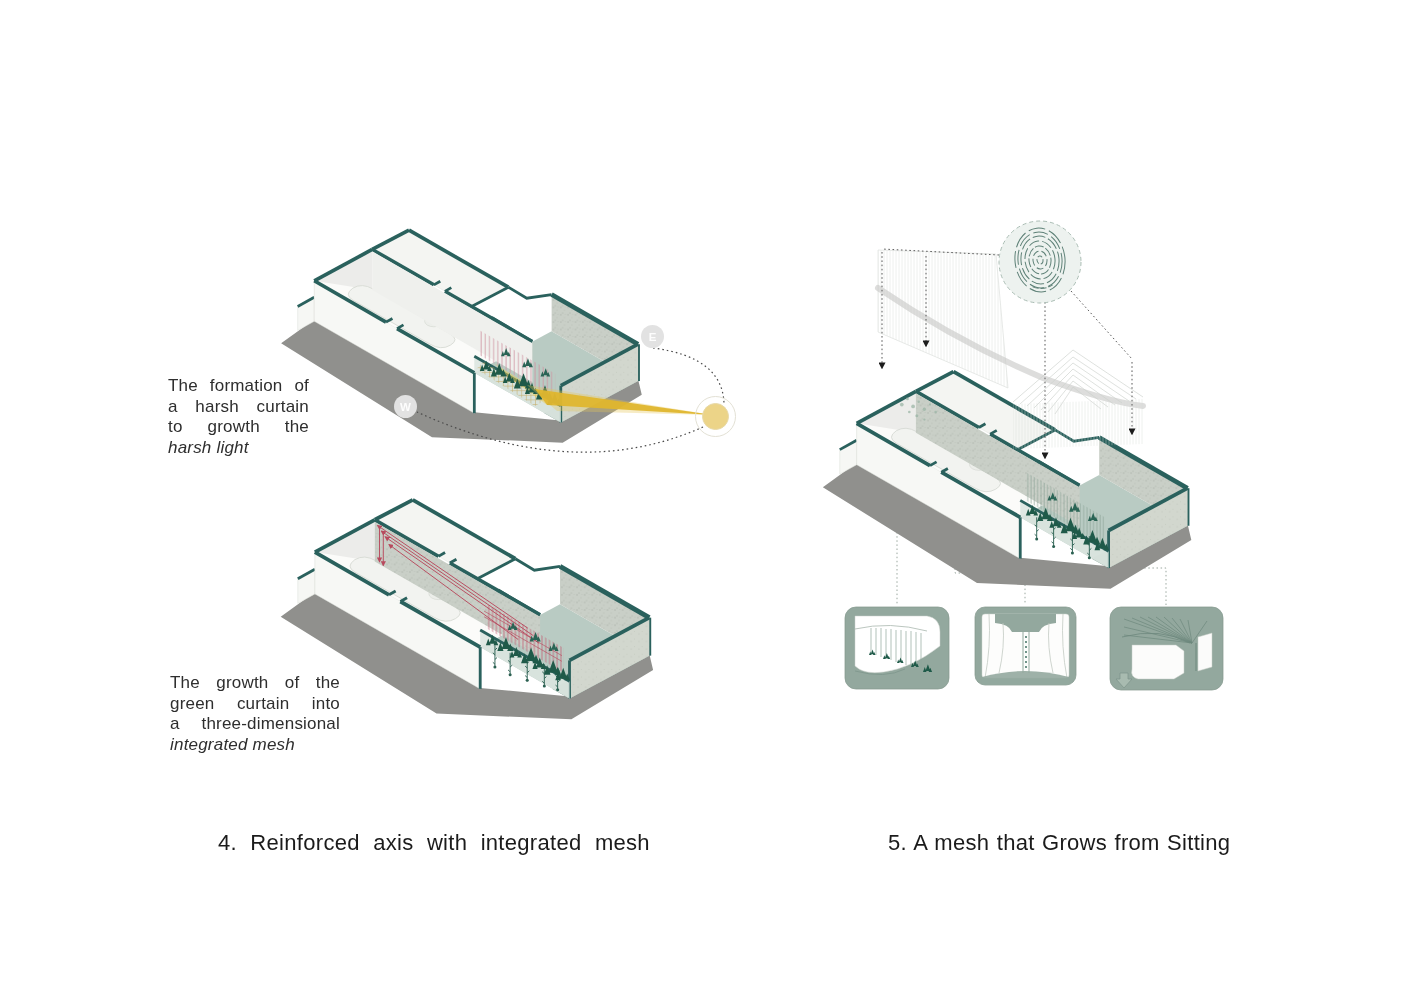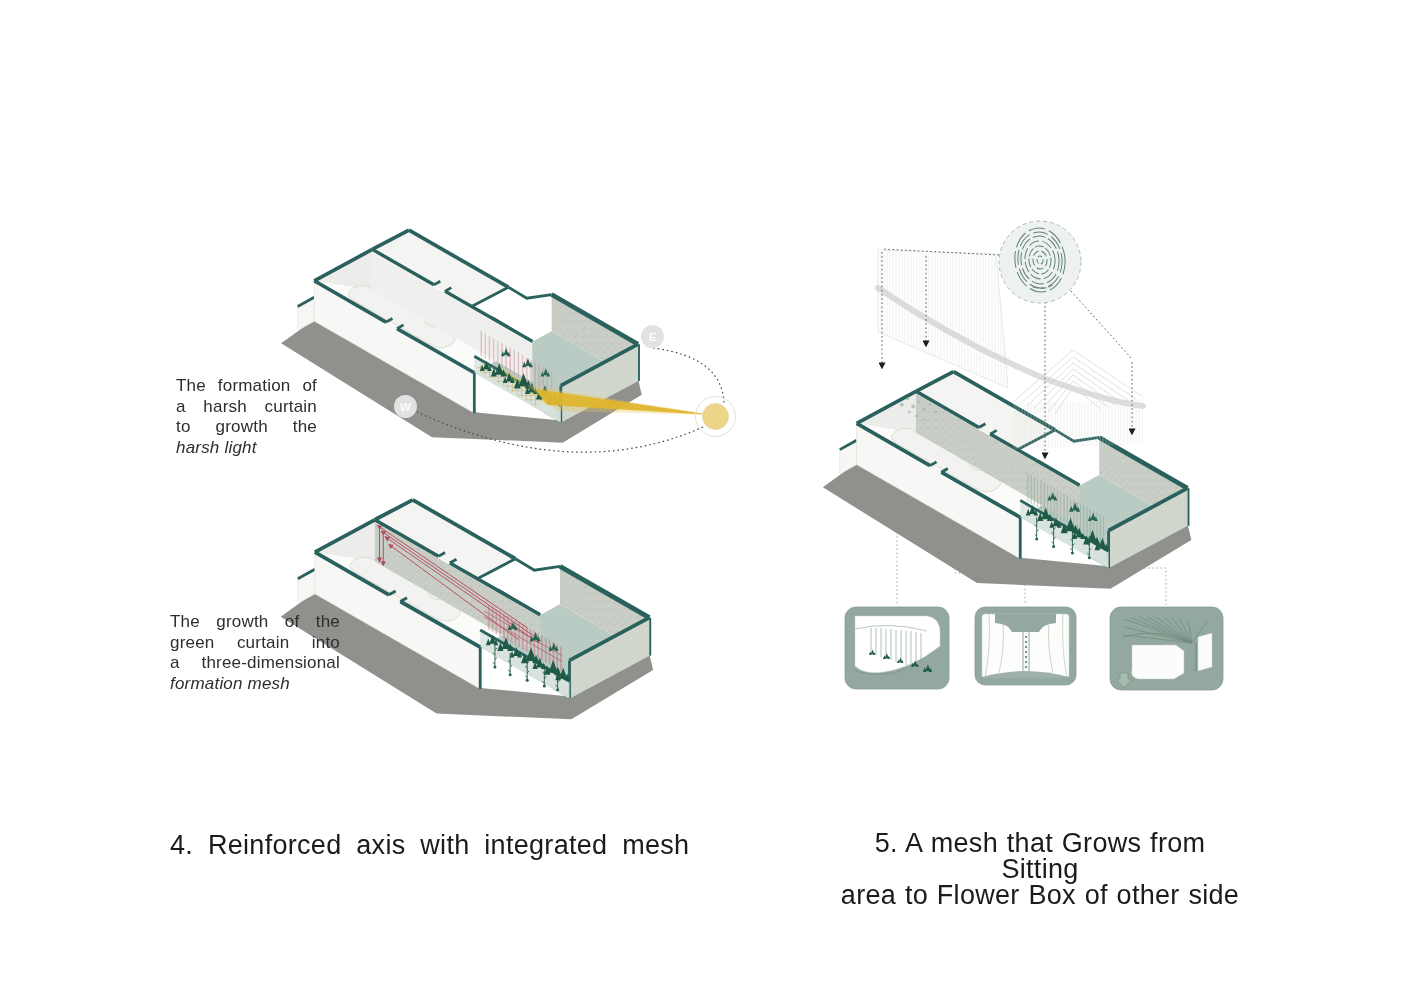--- a/index.html
+++ b/index.html
@@ -7,23 +7,23 @@
     width:1414px;height:1000px;position:relative;background:#ffffff;
     font-family:"Liberation Sans", sans-serif;color:#2d2d2d;overflow:hidden;
   }
   .abs{position:absolute;}
   svg{display:block;overflow:visible;}
   
   .note{font-size:17px;line-height:20.5px;letter-spacing:.2px;color:#2e2e2e;}
   .note .j{text-align:justify;text-align-last:justify;}
   .note .last{text-align-last:left;font-style:italic;}
   
-  .caption{font-size:27px;font-weight:500;color:#1b1b1b;letter-spacing:.3px;}
+  .caption{font-size:22px;font-weight:500;color:#1b1b1b;letter-spacing:.3px;margin-left:48px;}
   .caption.spread{word-spacing:7px;}
-  .caption.center{text-align:center;line-height:26px;word-spacing:1px;}
+  .caption.center{text-align:left;line-height:26px;word-spacing:1px;}
   
   .marker{
     width:23px;height:23px;border-radius:50%;background:#e2e2e2;
     color:#fdfdfd;font-size:11.5px;font-weight:700;
     display:flex;align-items:center;justify-content:center;user-select:none;
   }
   .sun{
     width:27px;height:27px;border-radius:50%;
     background:#ecd488;border:1px solid #e7d9a8;box-sizing:border-box;
   }
@@ -162,21 +162,21 @@
 </svg>
 
 <div class="abs marker" style="left:641px;top:325px">
   <span>E</span>
 </div>
 <div class="abs marker" style="left:394px;top:395px">
   <span>W</span>
 </div>
 <div class="abs sun" style="left:702px;top:403px"></div>
 
-<div class="abs note" style="left:176px;top:376px;width:141px">
+<div class="abs note" style="left:168px;top:376px;width:141px">
   <div class="j">The formation of</div>
   <div class="j">a harsh curtain</div>
   <div class="j">to growth the</div>
   <div class="last">harsh light</div>
 </div>
 
 <svg class="abs" style="left:280px;top:462px" width="480" height="275" viewBox="0 0 480 275">
   <g transform="translate(14,16) scale(0.95)">
     <use href="#bldg"></use>
     <use href="#backwall-face" fill="url(#concrete)"></use>
@@ -195,25 +195,25 @@
       <use href="#vine-shape" transform="translate(210,200)"></use>
       <use href="#vine-shape" transform="translate(226,208)"></use>
       <use href="#vine-shape" transform="translate(244,214)"></use>
       <use href="#vine-shape" transform="translate(262,220)"></use>
       <use href="#vine-shape" transform="translate(276,224)"></use>
     </g>
     <use href="#plantrow"></use>
   </g>
 </svg>
 
-<div class="abs note" style="left:170px;top:612px;width:170px">
+<div class="abs note" style="left:170px;top:673px;width:170px">
   <div class="j">The growth of the</div>
   <div class="j">green curtain into</div>
   <div class="j">a three-dimensional</div>
-  <div class="last">formation mesh</div>
+  <div class="last">integrated mesh</div>
 </div>
 
 <svg class="abs" style="left:808px;top:192px" width="424" height="515" viewBox="0 0 424 515">
 
   <g stroke="#9aa79f" stroke-width="1" stroke-dasharray="1.5 2.6" fill="none">
     <path d="M89,336 V413"></path>
     <path d="M147,360 V381 H217 V413"></path>
     <path d="M305,358 V376 H358 V413"></path>
   </g>
 
@@ -354,14 +354,13 @@
     <path d="M88,30 l14,-4 v34 l-14,4 z" fill="#fbfbfa" stroke="#c6ccc6" stroke-width="0.5"></path>
     <line x1="86" y1="36" x2="86" y2="64" stroke="#6d887d" stroke-width="1"></line>
     <path d="M10,66 h8 v6 h4 l-8,9 l-8,-9 h4 z" fill="#a8bbb0" stroke="#7d948a" stroke-width="0.7"></path>
   </g>
 </svg>
 
 <div class="abs caption spread" style="left:170px;top:830px">4. Reinforced axis with integrated mesh</div>
 
 <div class="abs caption center" style="left:840px;top:830px;width:400px">
   <div>5. A mesh that Grows from Sitting</div>
-  <div>area to Flower Box of other side</div>
 </div>
 
 </body></html>

